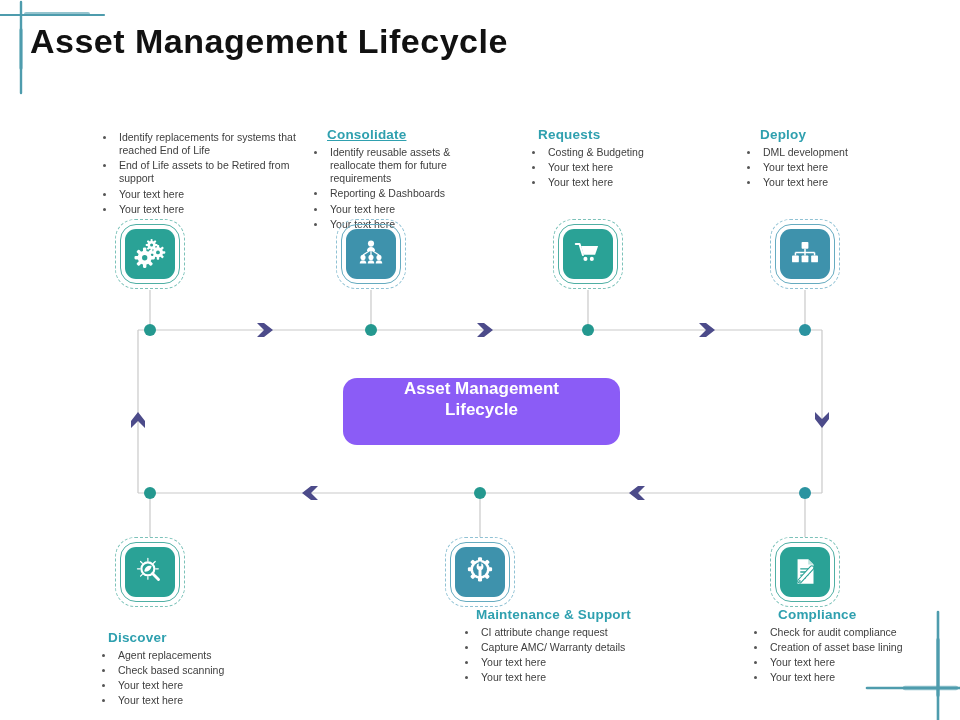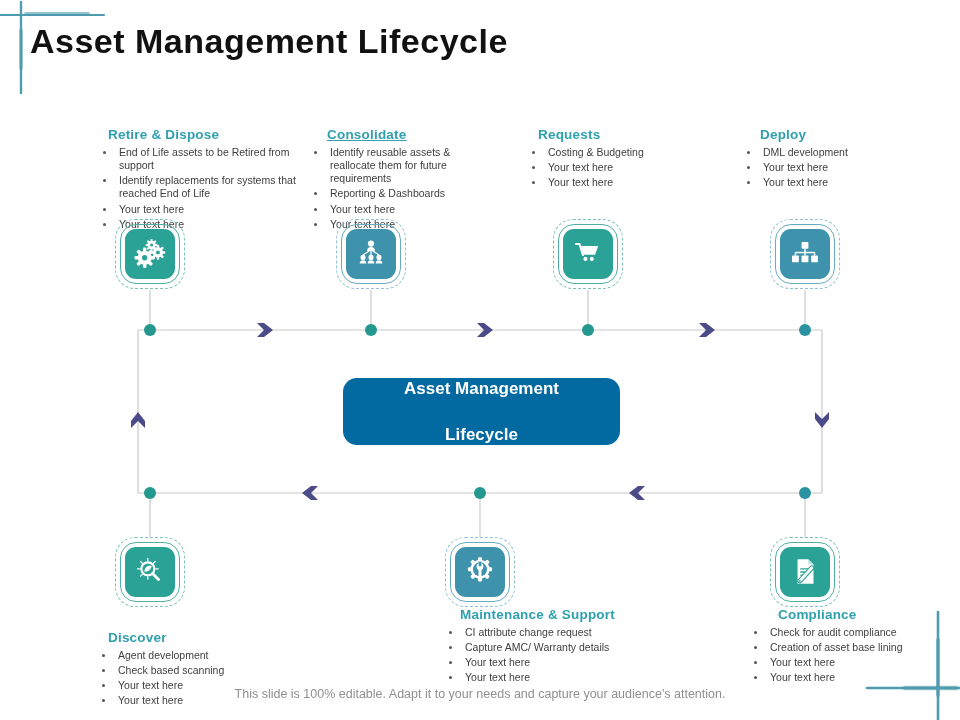--- a/index.html
+++ b/index.html
@@ -38,22 +38,22 @@
   .tone-green .icon-dashed{border-color:#7cc2b9;}
   .tone-green .icon-solid{border-color:#4fafa4;}
   .tone-green .icon-fill{background:#2aa296;}
   .tone-blue .icon-dashed{border-color:#90c2d4;}
   .tone-blue .icon-solid{border-color:#66abc0;}
   .tone-blue .icon-fill{background:#3e92ac;}
   .icon-fill svg{width:34px;height:34px;display:block;}
   
   .center-box{
     position:absolute;left:343px;top:378px;width:277px;height:67px;
-    background:#0369a1;border-radius:14px;display:flex;flex-direction:column;
-    align-items:center;justify-content:space-between;z-index:3;
+    background:#8b5cf6;border-radius:14px;display:flex;flex-direction:column;
+    align-items:center;justify-content:flex-start;z-index:3;
   }
   .center-box span{color:#fff;font-weight:700;font-size:17px;line-height:1.25;}
   .diagram-svg{position:absolute;left:0;top:0;z-index:1;}
   .overlay{position:absolute;left:0;top:0;width:761px;height:720px;z-index:2;pointer-events:none;}
   .overlay > *{pointer-events:auto;}
 </style>
 </head>
 <body>
 
 <div class="slide">
@@ -108,24 +108,23 @@
       <path d="M-8,-7 L-1,-7 L8,0 L-1,7 L-8,7 L-1,0 Z" transform="translate(310 493) rotate(180)"></path>
       <path d="M-8,-7 L-1,-7 L8,0 L-1,7 L-8,7 L-1,0 Z" transform="translate(637 493) rotate(180)"></path>
       <path d="M-8,-7 L-1,-7 L8,0 L-1,7 L-8,7 L-1,0 Z" transform="translate(138 420) rotate(270)"></path>
     </g>
   </svg>
 
   <div class="overlay">
     <div class="title">Asset Management Lifecycle</div>
 
     <div class="section" style="left:88px;top:127px;width:210px;">
-      <div class="sec-title" style="margin-left:20px;">Retire &amp; Dispose</div>
       <ul class="sec-list" style="margin-left:8px;">
+        <li>Identify replacements for systems that reached End of Life</li>
         <li>End of Life assets to be Retired from support</li>
-        <li>Identify replacements for systems that reached End of Life</li>
         <li>Your text here</li>
         <li>Your text here</li>
       </ul>
     </div>
 
     <div class="section" style="left:303px;top:127px;width:170px;">
       <div class="sec-title" style="margin-left:24px;text-decoration:underline;">Consolidate</div>
       <ul class="sec-list" style="margin-left:4px;">
         <li>Identify reusable assets &amp; reallocate them for future requirements</li>
         <li>Reporting &amp; Dashboards</li>
@@ -308,42 +307,41 @@
           <path d="M11 24.5 L22.5 12" stroke="#2aa296" stroke-width="4.6" stroke-linecap="round"></path>
           <path d="M11 24.5 L22.5 12" stroke="#fff" stroke-width="2.6" stroke-linecap="round"></path>
           <path d="M10.2 25.4 L12.6 24.8 L10.8 23.2 Z" fill="#2aa296"></path>
         </svg>
       </div>
     </div>
 
     <div class="section" style="left:88px;top:630px;width:210px;">
       <div class="sec-title" style="margin-left:20px;">Discover</div>
       <ul class="sec-list" style="margin-left:7px;">
-        <li>Agent development</li>
+        <li>Agent replacements</li>
         <li>Check based scanning</li>
         <li>Your text here</li>
         <li>Your text here</li>
       </ul>
     </div>
 
-    <div class="section" style="left:440px;top:607px;width:220px;">
+    <div class="section" style="left:456px;top:607px;width:220px;">
       <div class="sec-title" style="margin-left:20px;">Maintenance &amp; Support</div>
       <ul class="sec-list" style="margin-left:2px;">
         <li>CI attribute change request</li>
         <li>Capture AMC/ Warranty details</li>
         <li>Your text here</li>
         <li>Your text here</li>
       </ul>
     </div>
 
     <div class="section" style="left:745px;top:607px;width:200px;">
       <div class="sec-title" style="margin-left:33px;">Compliance</div>
       <ul class="sec-list" style="margin-left:2px;">
         <li>Check for audit compliance</li>
         <li>Creation of asset base lining</li>
         <li>Your text here</li>
         <li>Your text here</li>
       </ul>
     </div>
 
-    <div class="footer">This slide is 100% editable. Adapt it to your needs and capture your audience's attention.</div>
   </div>
 </div>
 
 </body></html>

